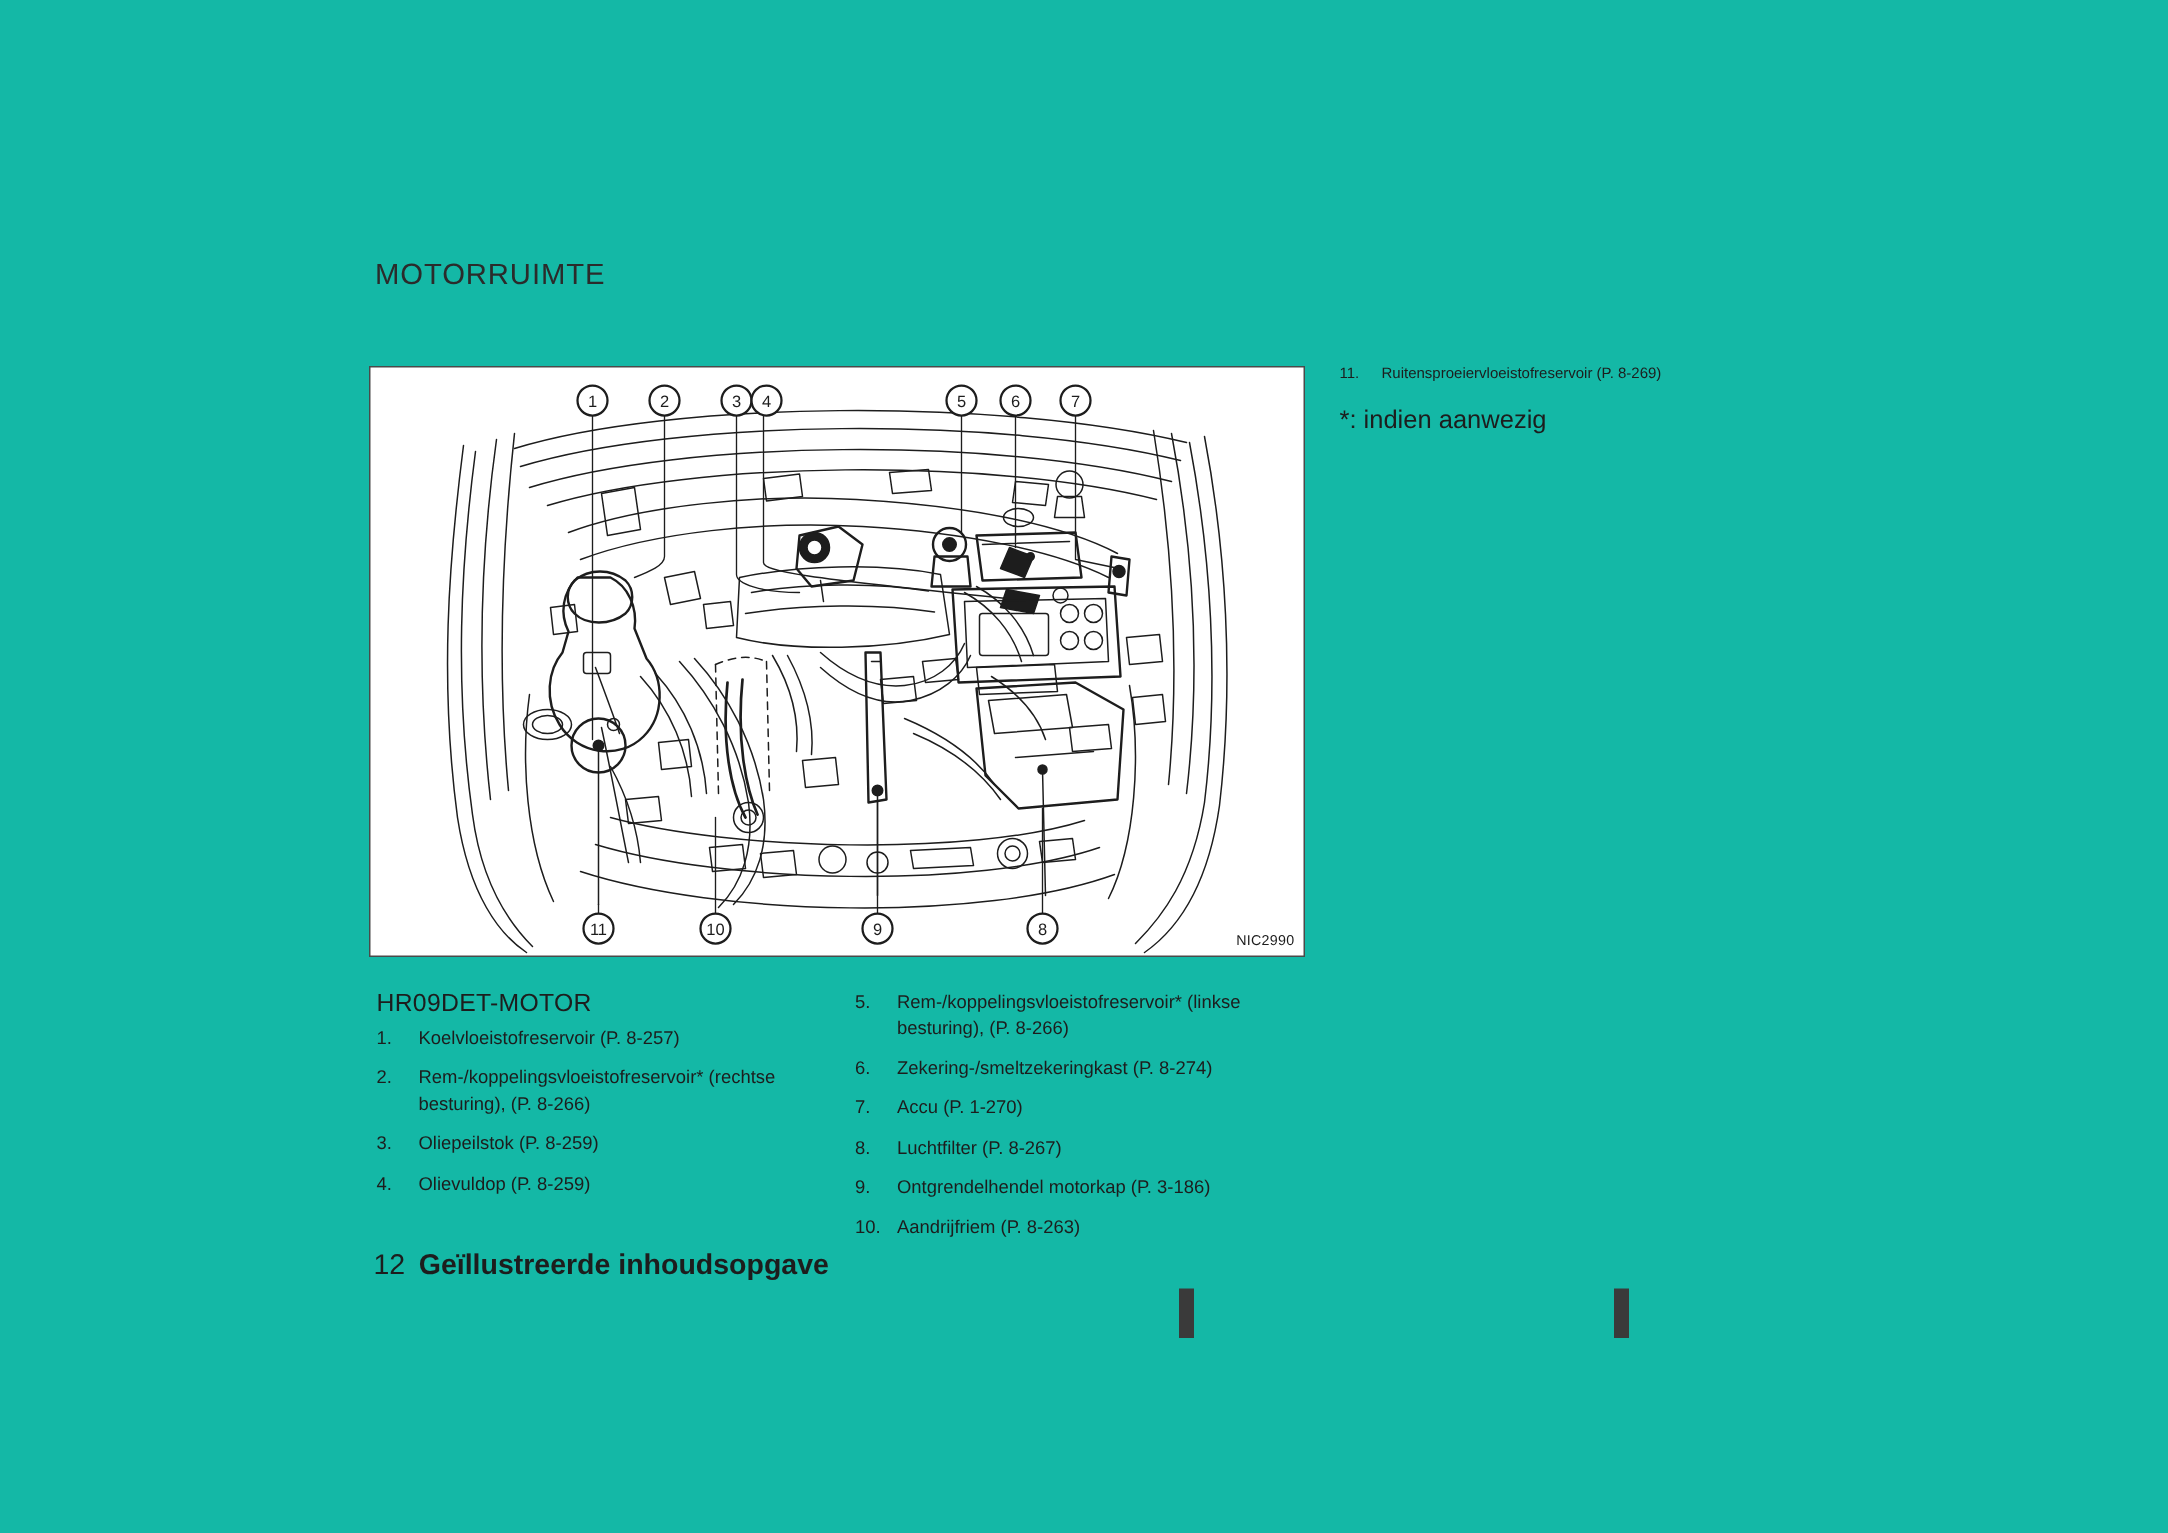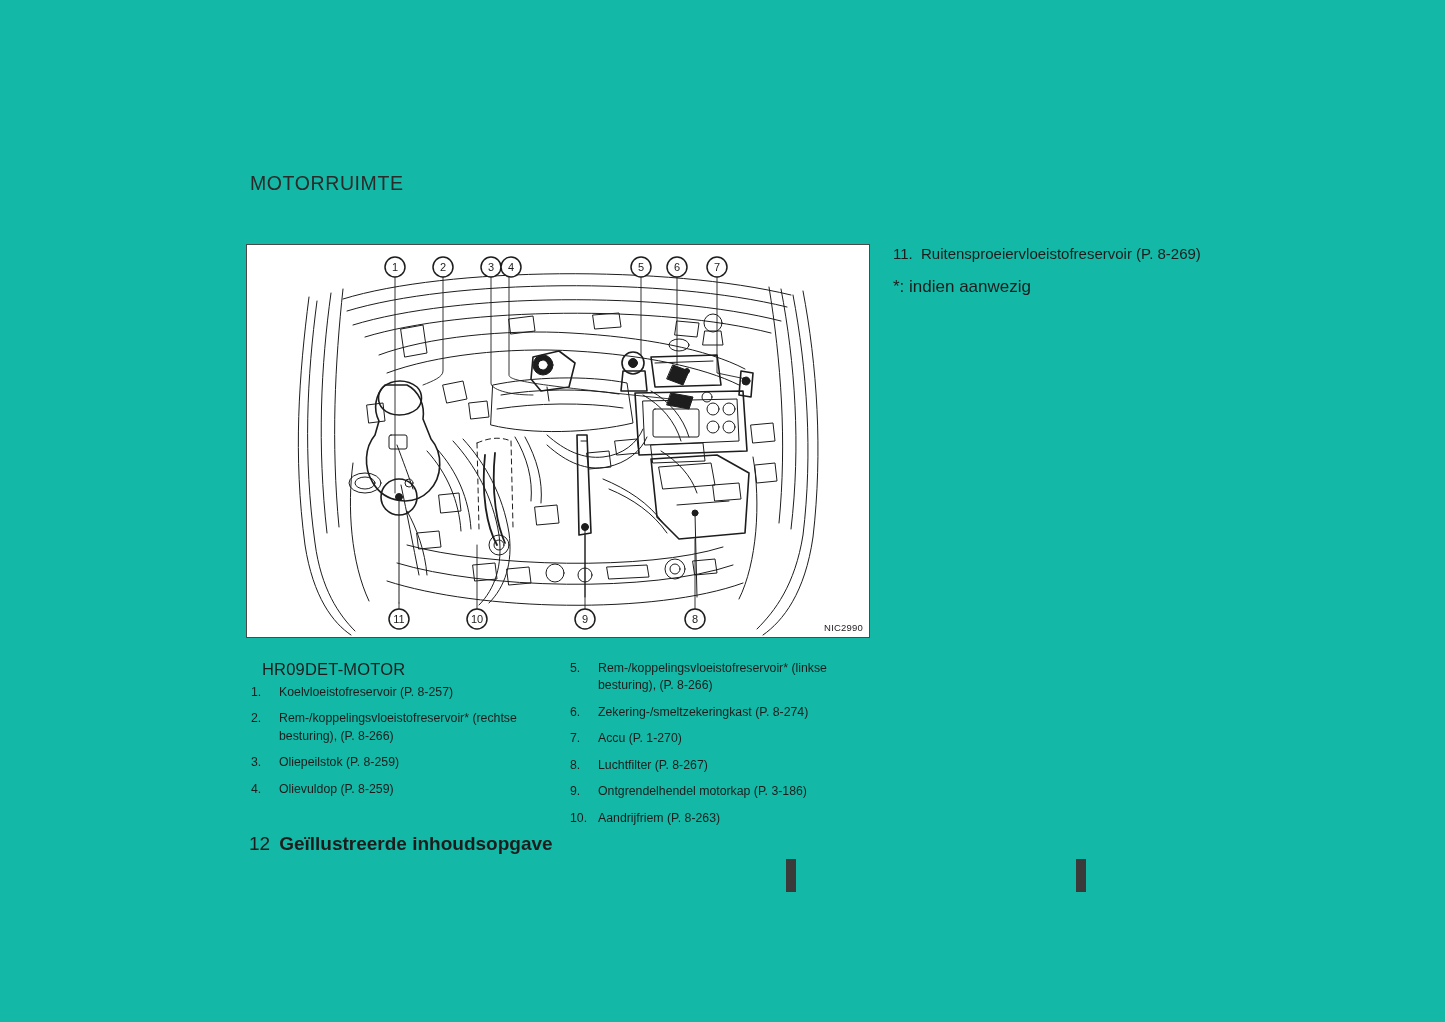--- a/index.html
+++ b/index.html
@@ -64,21 +64,21 @@
 
   
   .right-col {
     position: absolute;
     left: 893px;
     top: 243px;
     width: 400px;
   }
   .right-col .item {
     display: flex;
-    font-size: 15px;
+    font-size: 10px;
     line-height: 1.45;
     color: #1d1d1d;
     margin-bottom: 10px;
   }
   .right-col .num {
     width: 28px;
     flex: 0 0 28px;
   }
   .right-col .note {
     font-size: 17px;
@@ -89,21 +89,20 @@
   
   .engine-heading {
     position: absolute;
     left: 251px;
     top: 660px;
     font-size: 16.5px;
     letter-spacing: 0.2px;
     color: #1d1d1d;
     font-weight: 400;
     white-space: nowrap;
-    margin-left: 11px;
   }
 
   
   .legend-col {
     position: absolute;
     font-size: 12.3px;
     color: #1d1d1d;
   }
   .legend-col.left  { left: 251px; top: 684px; width: 300px; }
   .legend-col.right { left: 570px; top: 660px; width: 300px; }

